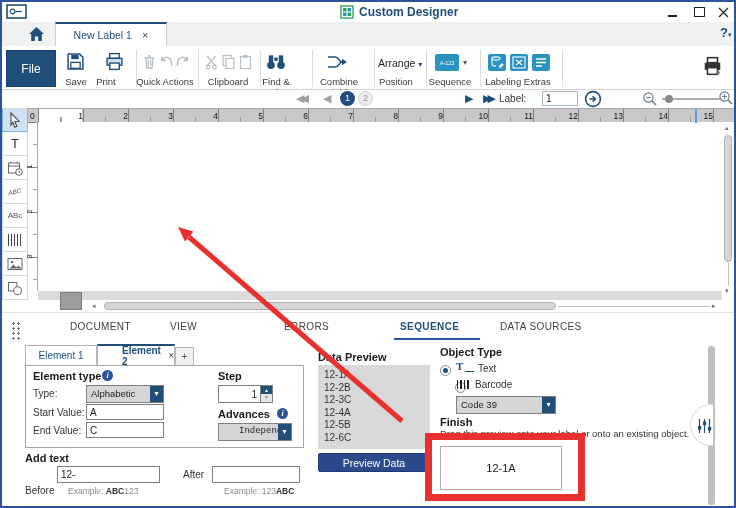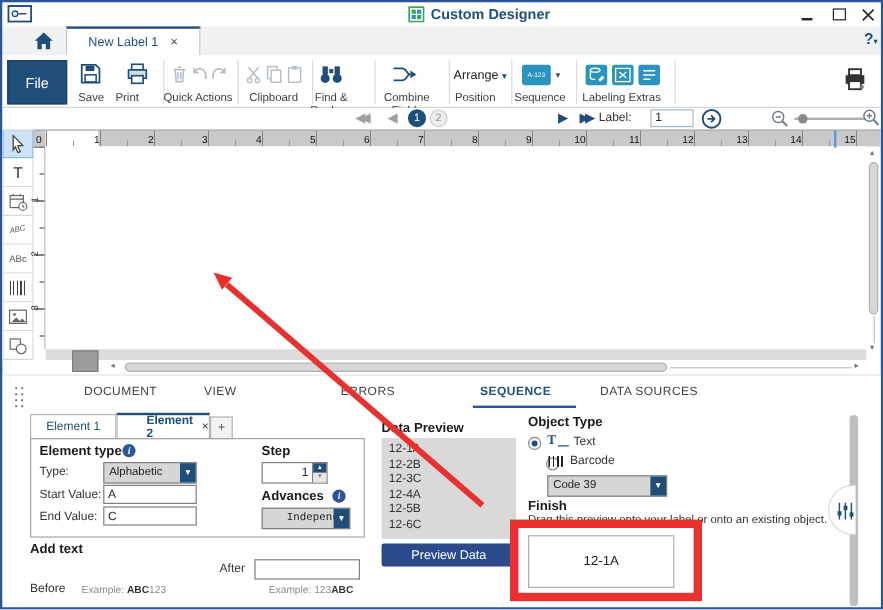--- a/index.html
+++ b/index.html
@@ -360,20 +360,21 @@
     <span class="abs hd" style="left:216px;top:95px;">Advances</span>
     <span class="abs info-ic" style="left:275px;top:95px;">i</span>
     <div class="abs dd" style="left:216px;top:110px;width:74px;height:18px;">
       <span class="dtxt" style="font-size:9px;padding-left:20px;font-family:Liberation Mono, monospace;">Independently</span>
       <span class="dbtn">▾</span>
     </div>
 
     
     <span class="abs hd" style="left:23px;top:139px;">Add text</span>
     <span class="abs flbl" style="left:23px;top:172px;">Before</span>
+    <input class="abs input" style="left: 55px; top: 153px; width: 103px; height: 17px;" value="12-">
     <span class="abs ex" style="left:66px;top:173px;">
       <span>Example: </span><b>ABC</b><span>123</span>
     </span>
     <span class="abs flbl" style="left:181px;top:156px;">After</span>
     <input class="abs input" style="left: 210px; top: 153px; width: 88px; height: 17px;" value="">
     <span class="abs ex" style="left:222px;top:173px;">
       <span>Example: </span><span>123</span><b>ABC</b>
     </span>
 
     

